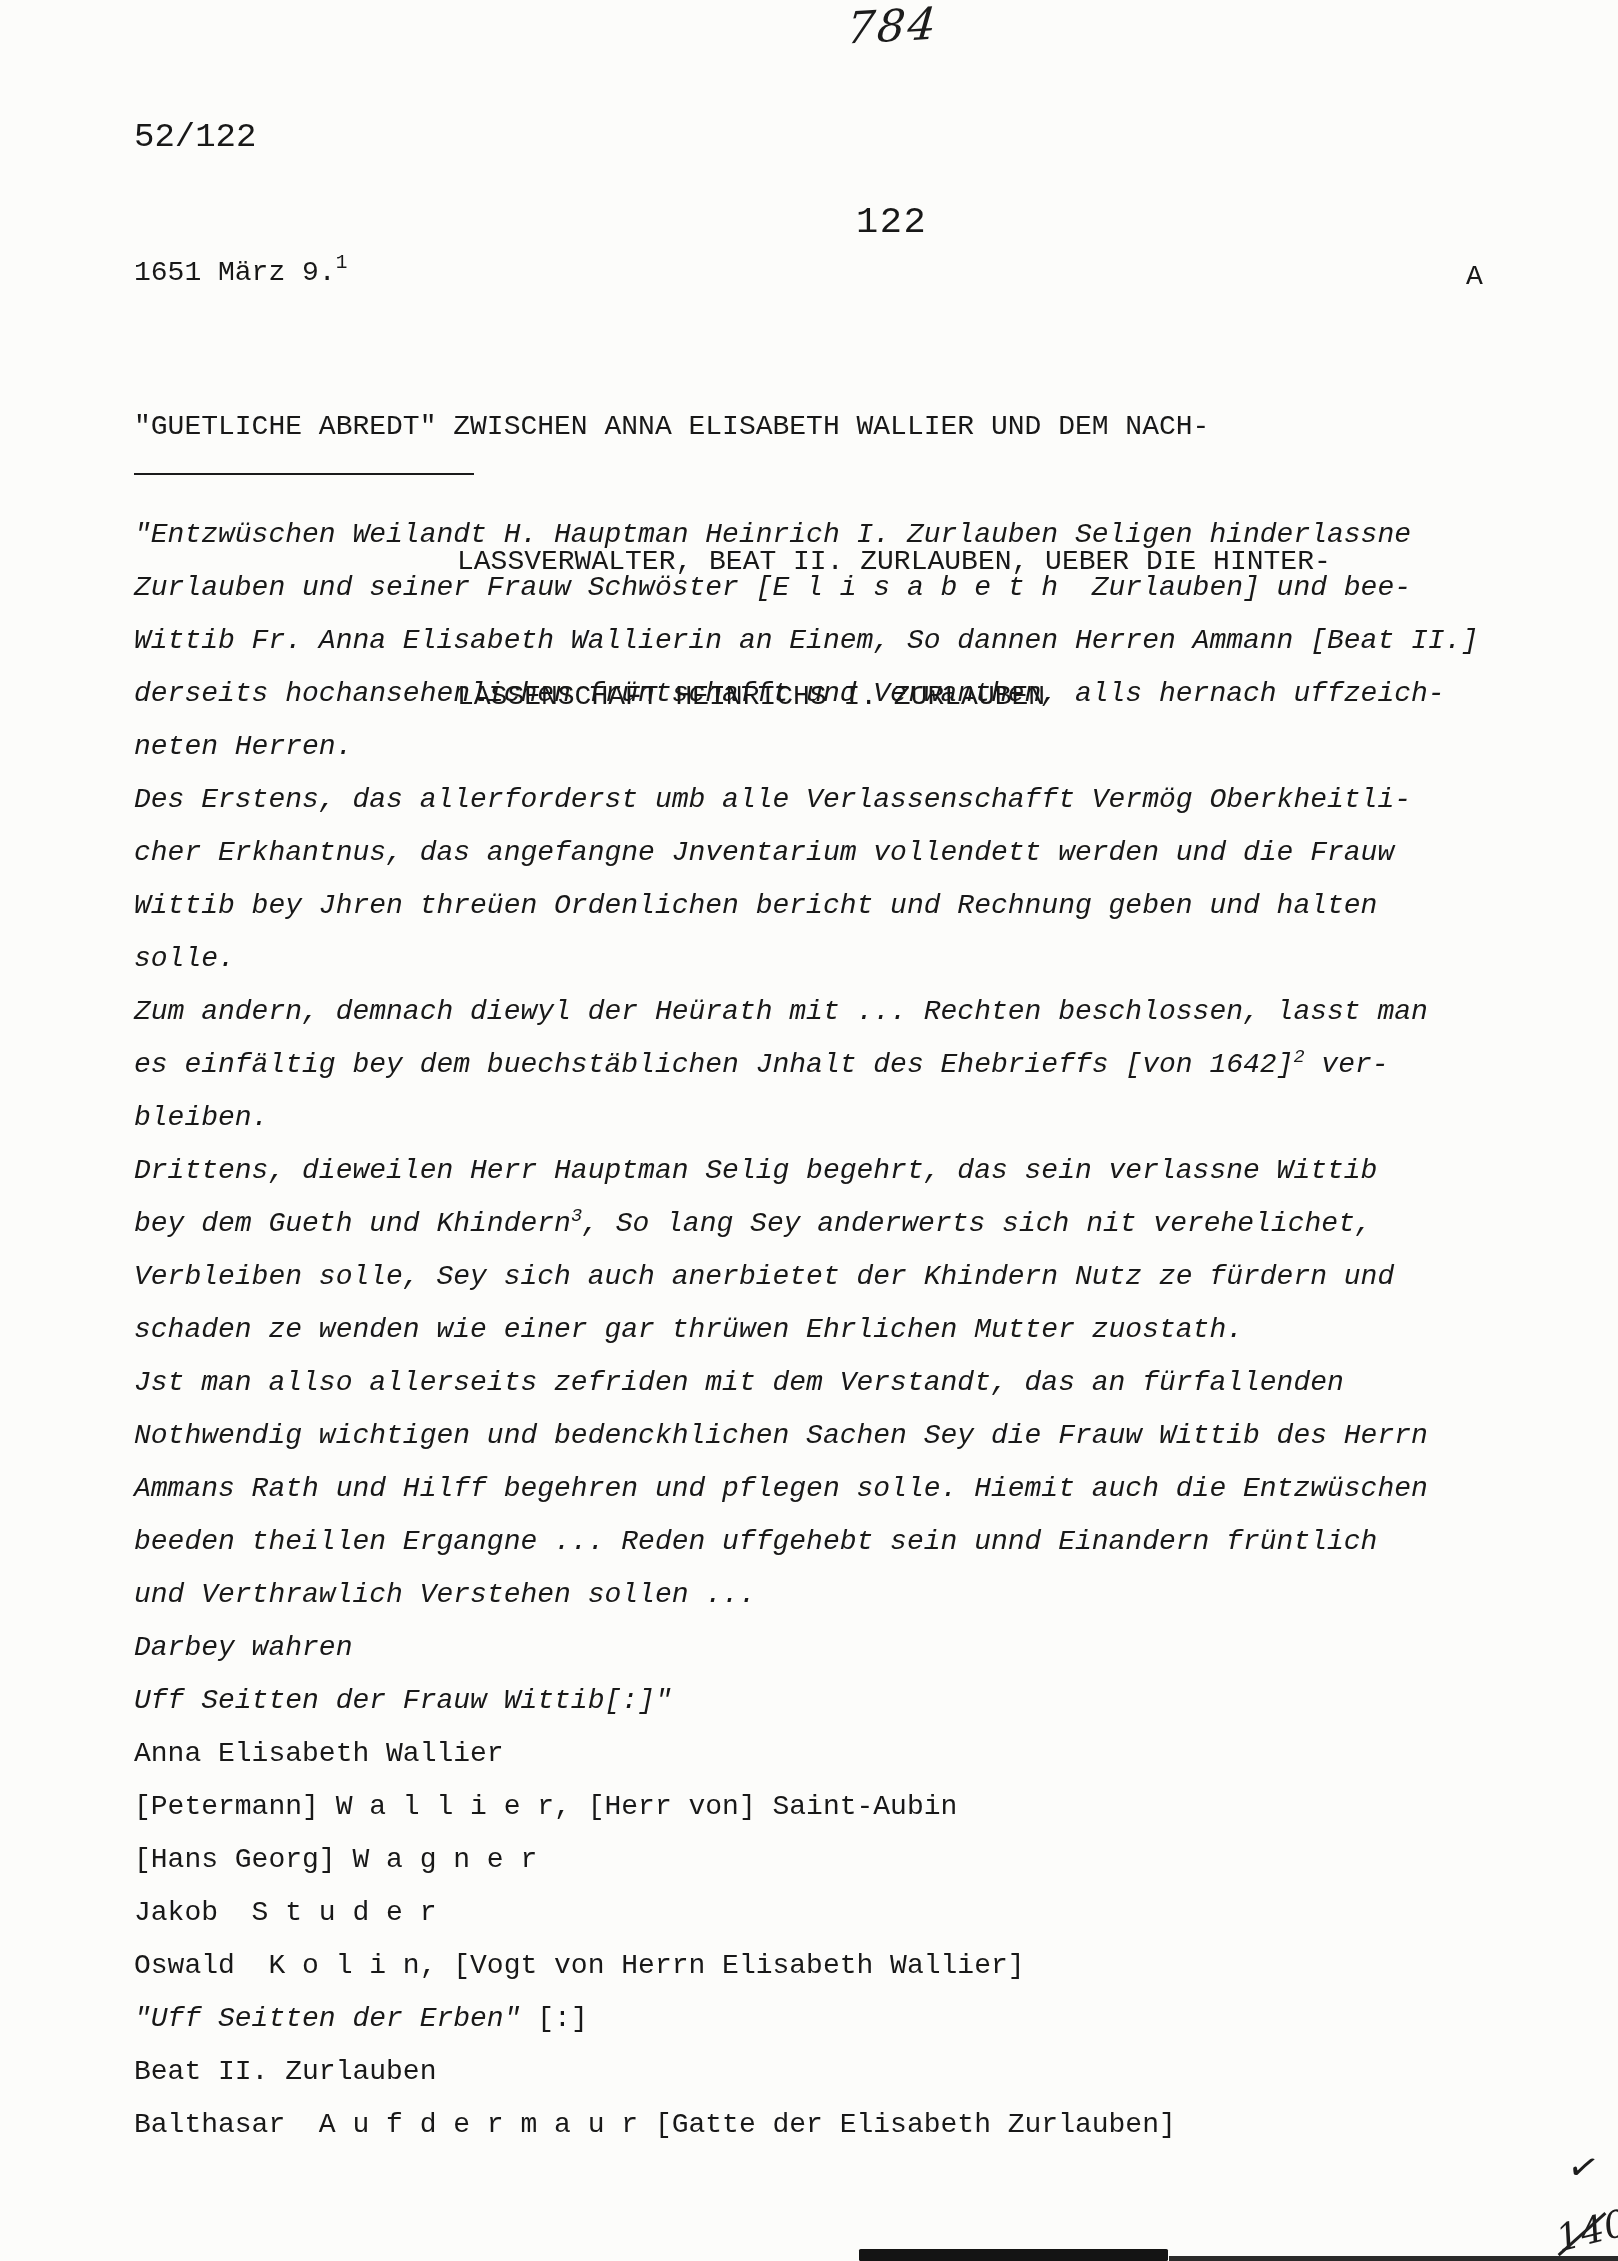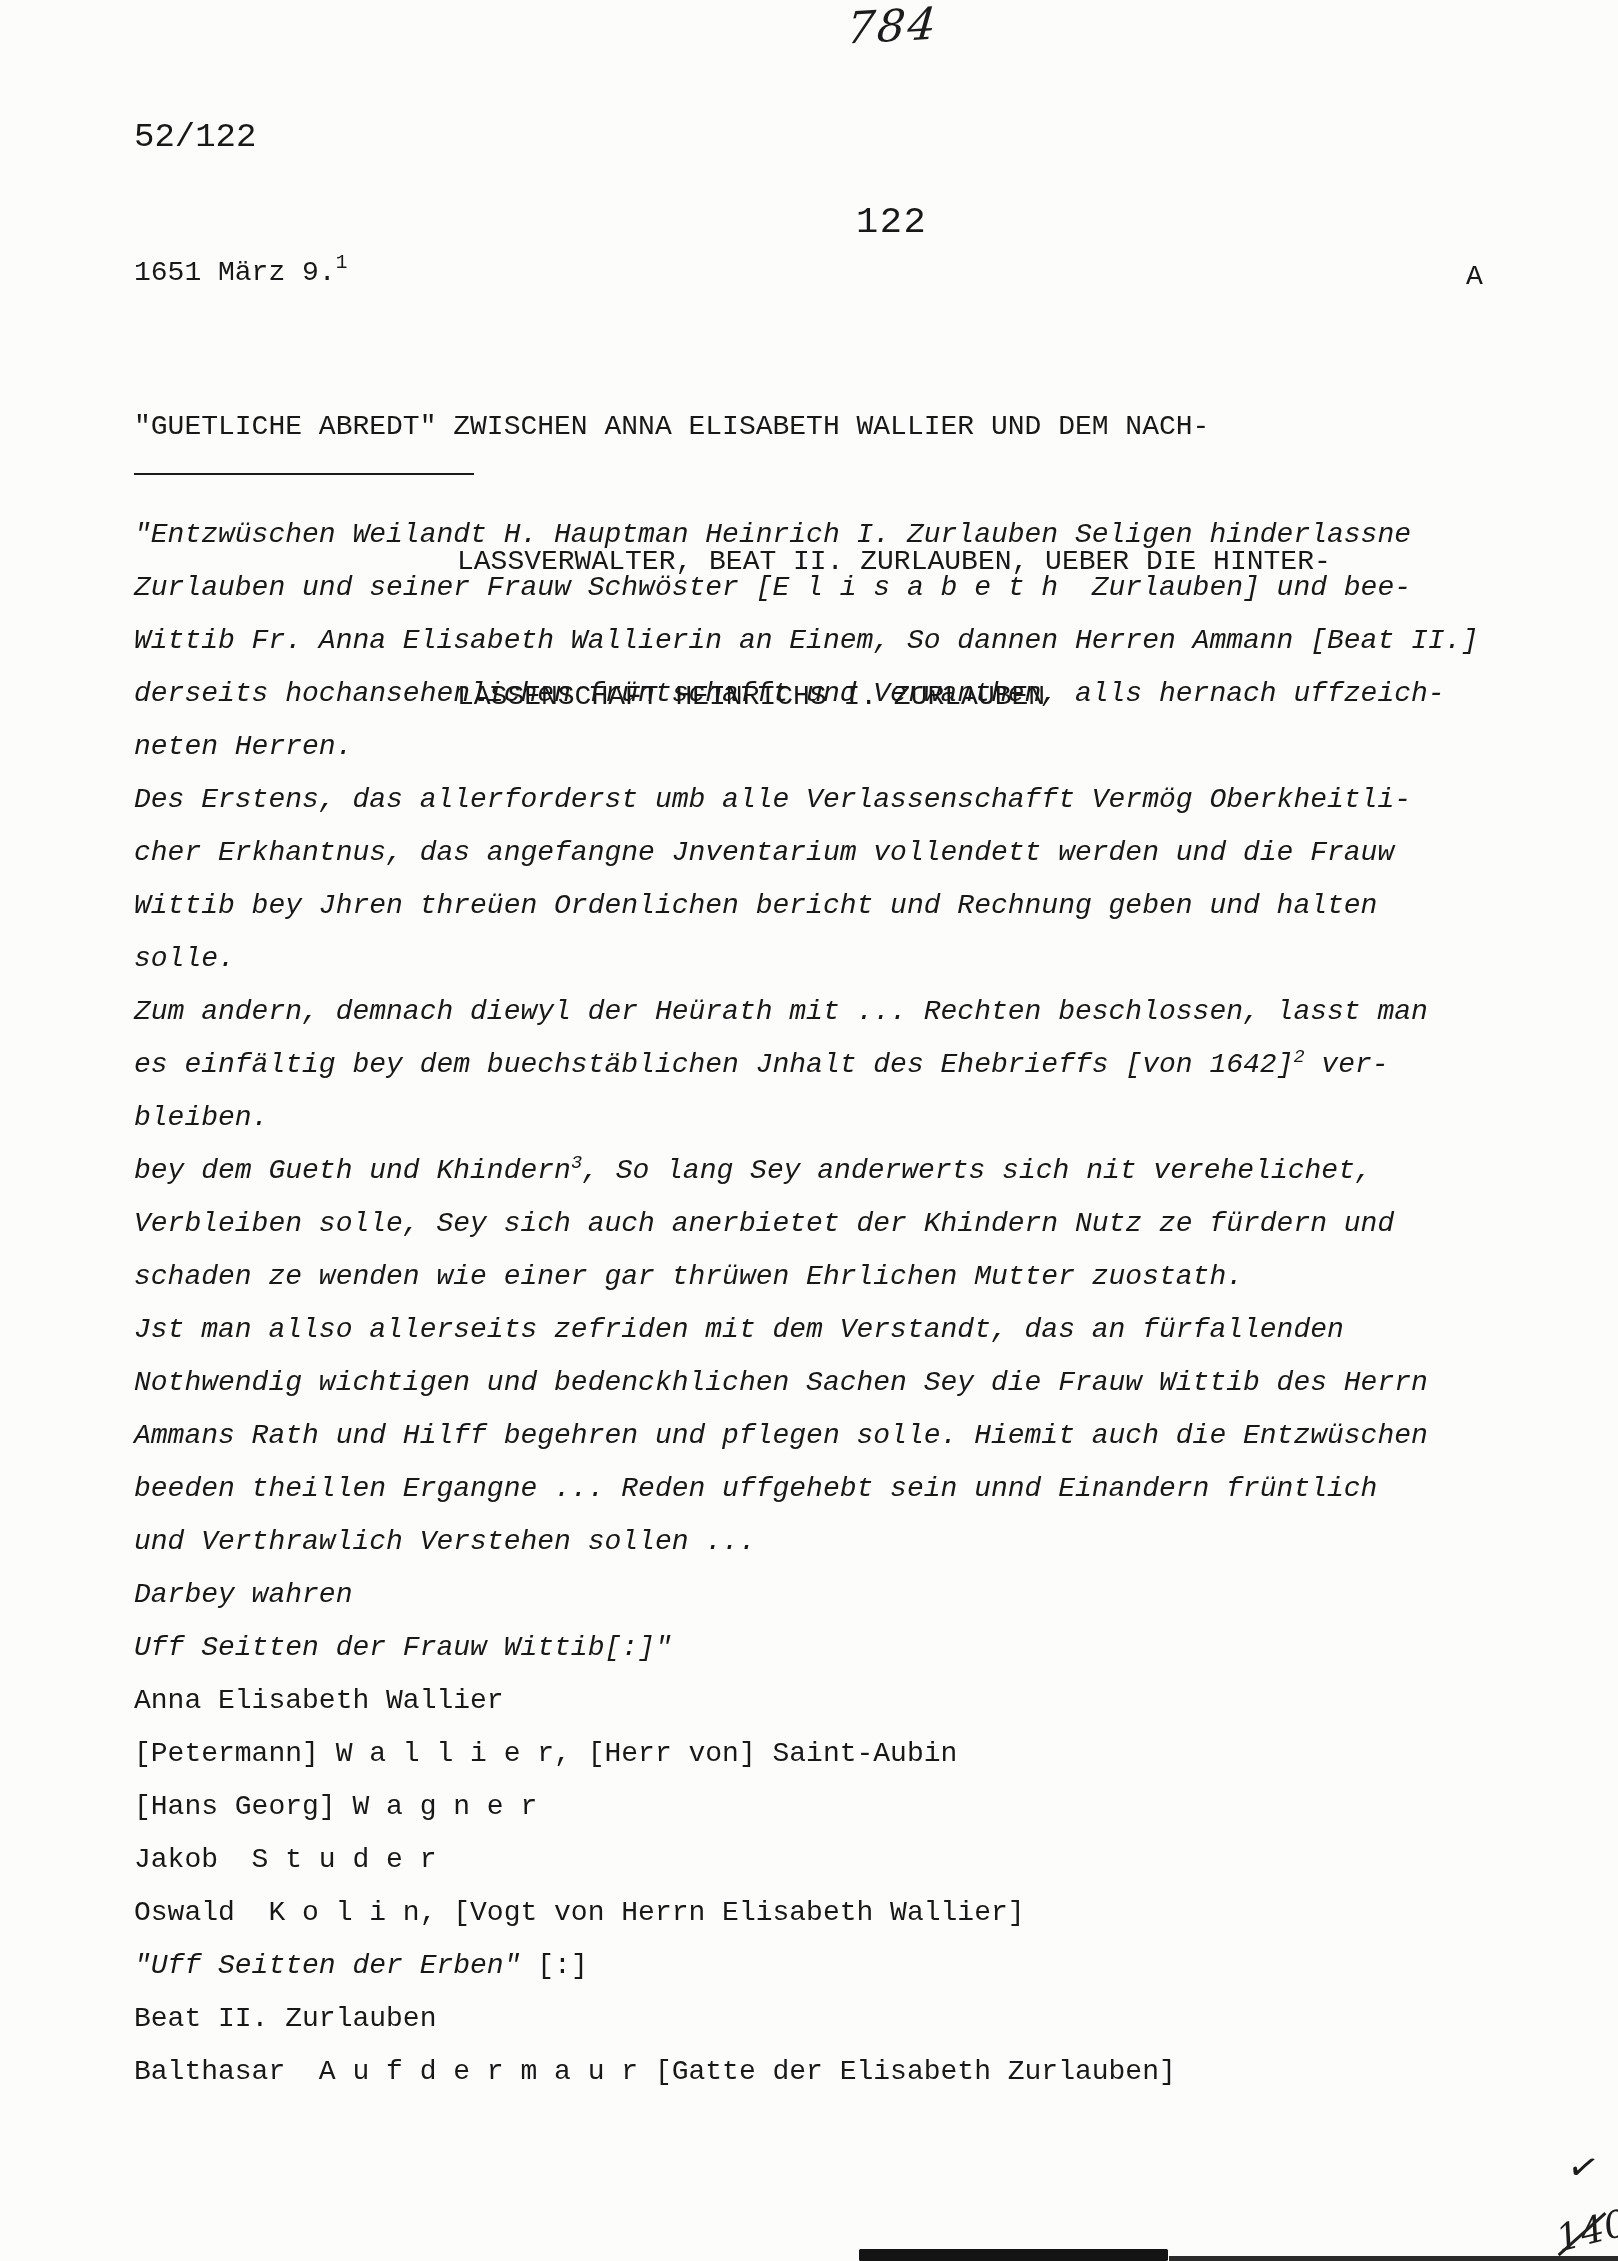--- a/index.html
+++ b/index.html
@@ -115,20 +115,21 @@
       <div class="line"><span class="it">Wittib Fr. Anna Elisabeth Wallierin an Einem, So dannen Herren Ammann [Beat II.]</span></div>
       <div class="line"><span class="it">derseits hochansehenlichen früntschafft und Verwanthen, alls hernach uffzeich-</span></div>
       <div class="line"><span class="it">neten Herren.</span></div>
       <div class="line"><span class="it">Des Erstens, das allerforderst umb alle Verlassenschafft Vermög Oberkheitli-</span></div>
       <div class="line"><span class="it">cher Erkhantnus, das angefangne Jnventarium vollendett werden und die Frauw</span></div>
       <div class="line"><span class="it">Wittib bey Jhren threüen Ordenlichen bericht und Rechnung geben und halten</span></div>
       <div class="line"><span class="it">solle.</span></div>
       <div class="line"><span class="it">Zum andern, demnach diewyl der Heürath mit ... Rechten beschlossen, lasst man</span></div>
       <div class="line"><span class="it">es einfältig bey dem buechstäblichen Jnhalt des Ehebrieffs [von 1642]</span><sup class="it">2</sup><span class="it"> ver-</span></div>
       <div class="line"><span class="it">bleiben.</span></div>
+      <div class="line"><span class="it">Drittens, dieweilen Herr Hauptman Selig begehrt, das sein verlassne Wittib</span></div>
       <div class="line"><span class="it">bey dem Gueth und Khindern</span><sup class="it">3</sup><span class="it">, So lang Sey anderwerts sich nit verehelichet,</span></div>
       <div class="line"><span class="it">Verbleiben solle, Sey sich auch anerbietet der Khindern Nutz ze fürdern und</span></div>
       <div class="line"><span class="it">schaden ze wenden wie einer gar thrüwen Ehrlichen Mutter zuostath.</span></div>
       <div class="line"><span class="it">Jst man allso allerseits zefriden mit dem Verstandt, das an fürfallenden</span></div>
       <div class="line"><span class="it">Nothwendig wichtigen und bedenckhlichen Sachen Sey die Frauw Wittib des Herrn</span></div>
       <div class="line"><span class="it">Ammans Rath und Hilff begehren und pflegen solle. Hiemit auch die Entzwüschen</span></div>
       <div class="line"><span class="it">beeden theillen Ergangne ... Reden uffgehebt sein unnd Einandern früntlich</span></div>
       <div class="line"><span class="it">und Verthrawlich Verstehen sollen ...</span></div>
       <div class="line"><span class="it">Darbey wahren</span></div>
       <div class="line"><span class="it">Uff Seitten der Frauw Wittib[:]"</span></div>

